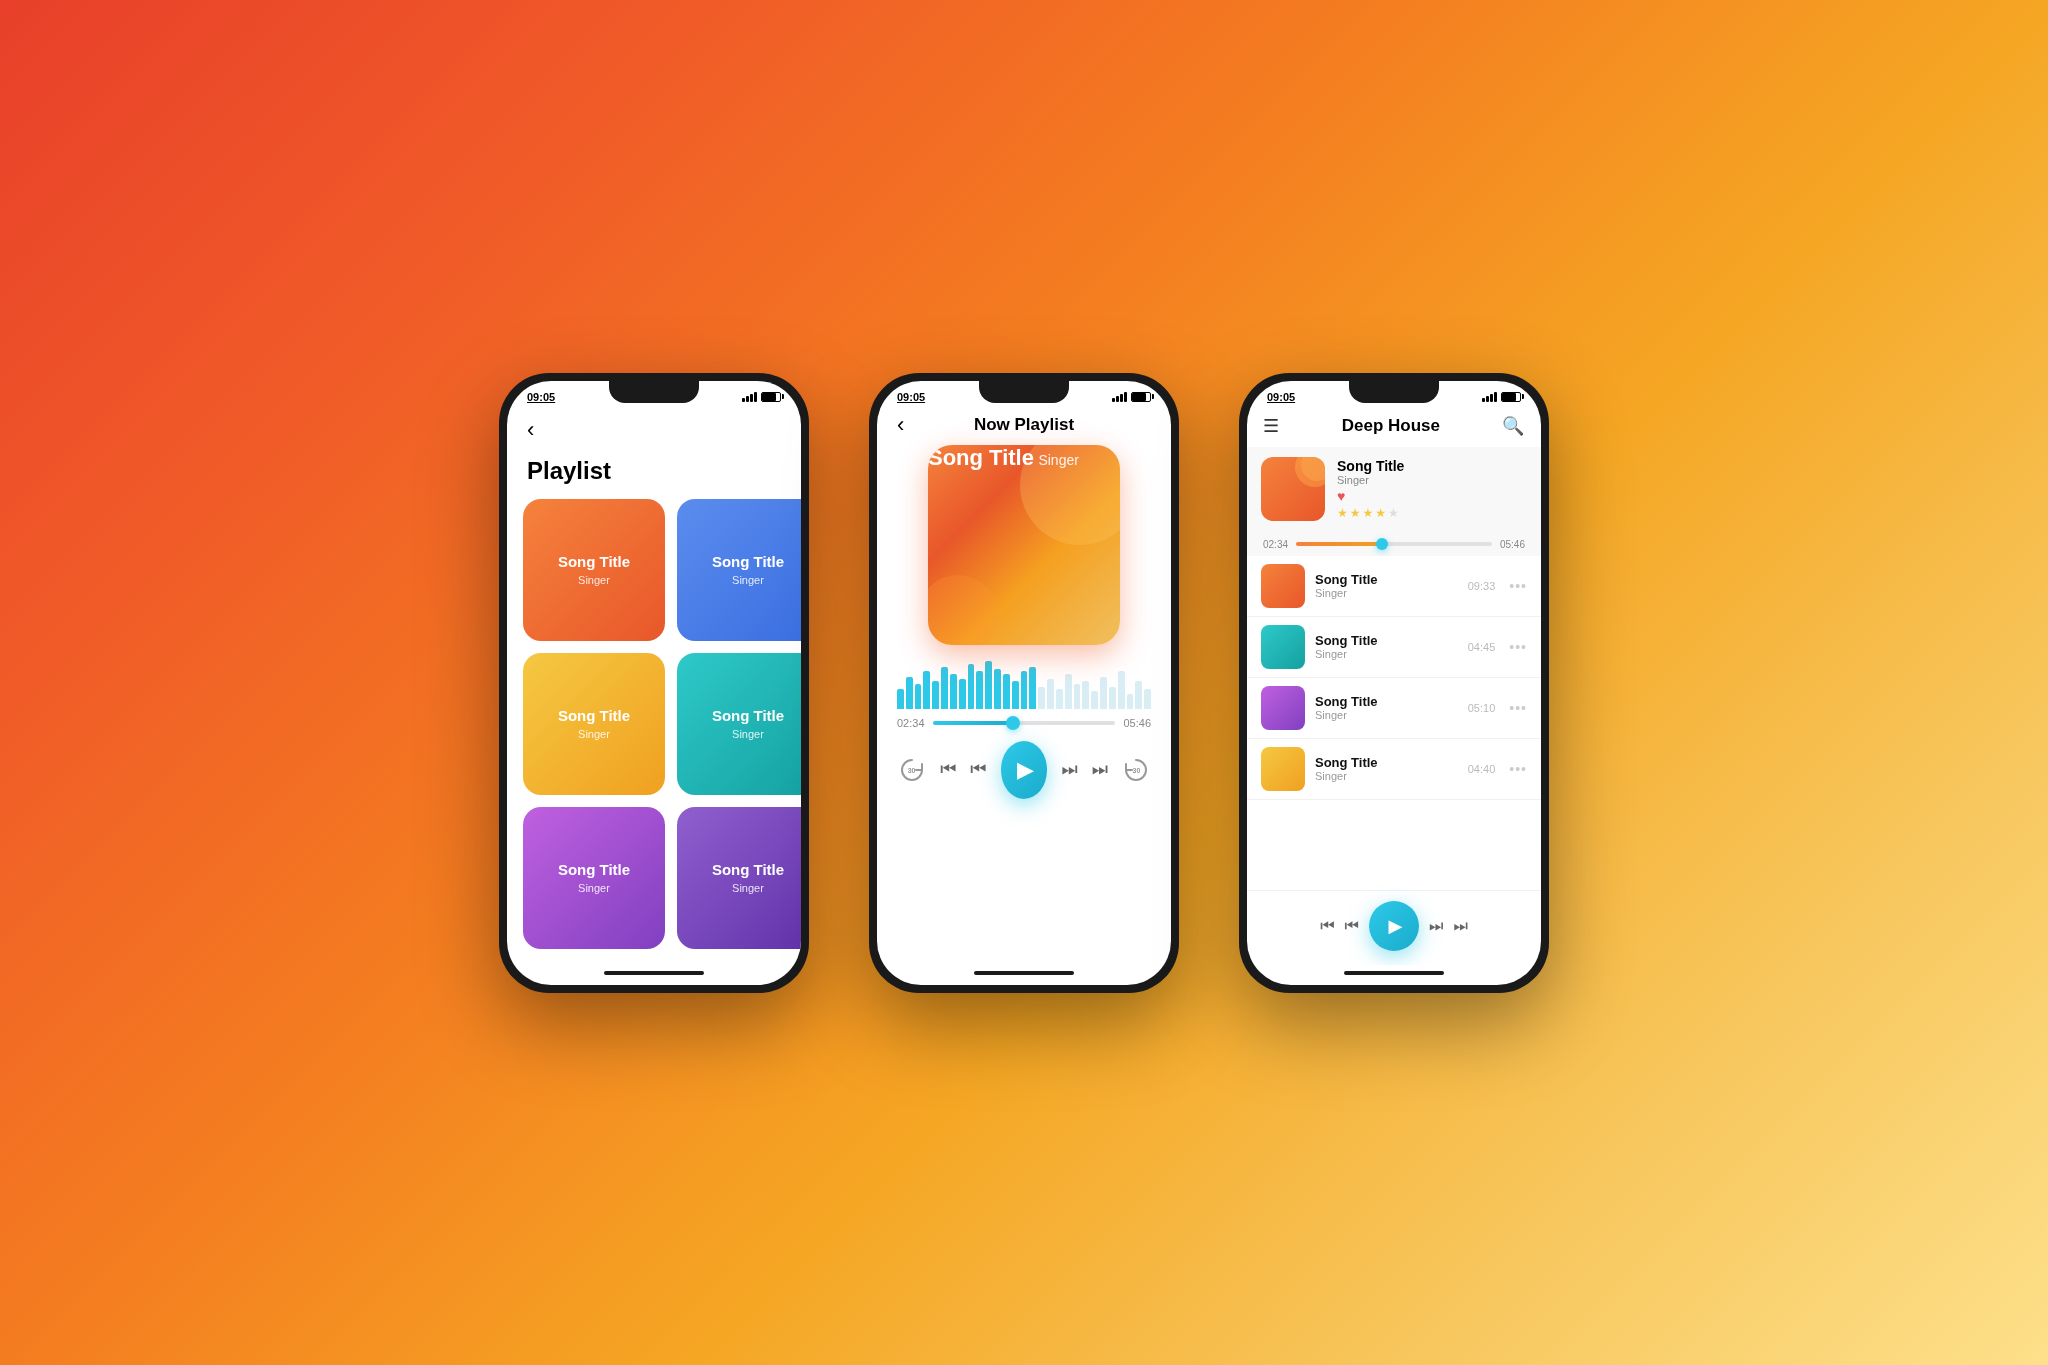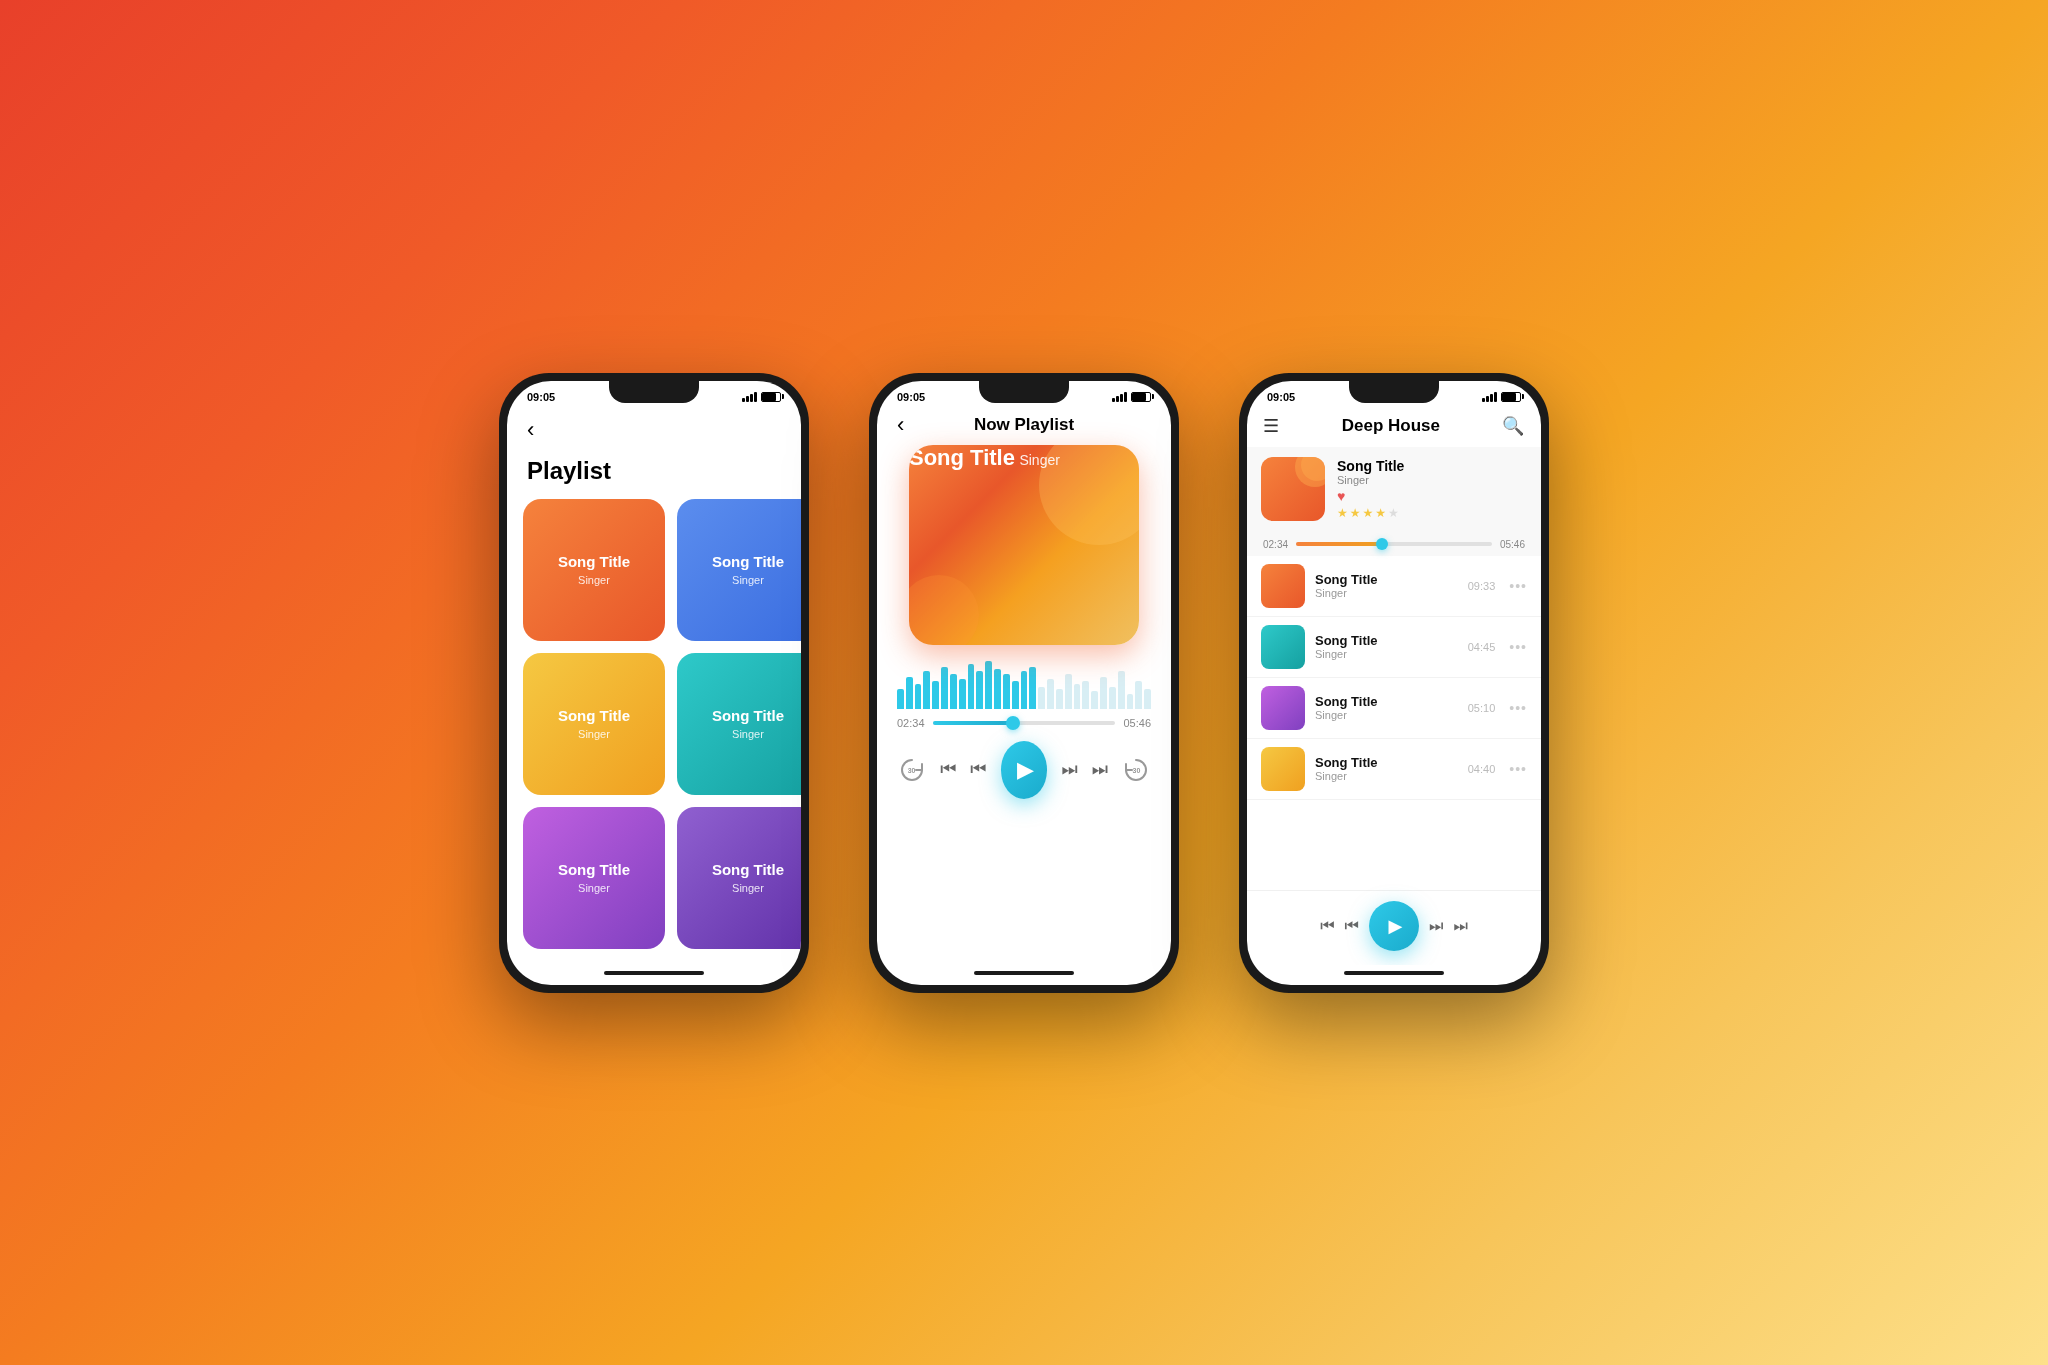--- a/index.html
+++ b/index.html
@@ -41,20 +41,21 @@
 
     
     .notch-bar {
       display: flex;
       align-items: center;
       justify-content: space-between;
       padding: 10px 20px 4px;
       flex-shrink: 0;
       position: relative;
       z-index: 10;
+      text-decoration: underline;
     }
 
     .status-time {
       font-size: 11px;
       font-weight: 600;
       color: #000;
     }
 
     .notch-center {
       position: absolute;
@@ -185,21 +186,21 @@
       color: #000;
     }
 
     .np-title {
       font-size: 17px;
       font-weight: 700;
       color: #000;
     }
 
     .np-album-art {
-      width: 230px;
+      width: 192px;
       height: 200px;
       background: linear-gradient(135deg, #f5823c 0%, #e8572a 30%, #f5a020 60%, #f0c060 100%);
       border-radius: 24px;
       margin: 0 auto 14px;
       flex-shrink: 0;
       position: relative;
       overflow: hidden;
       box-shadow: 0 10px 30px rgba(240,90,40,0.4);
     }
 

